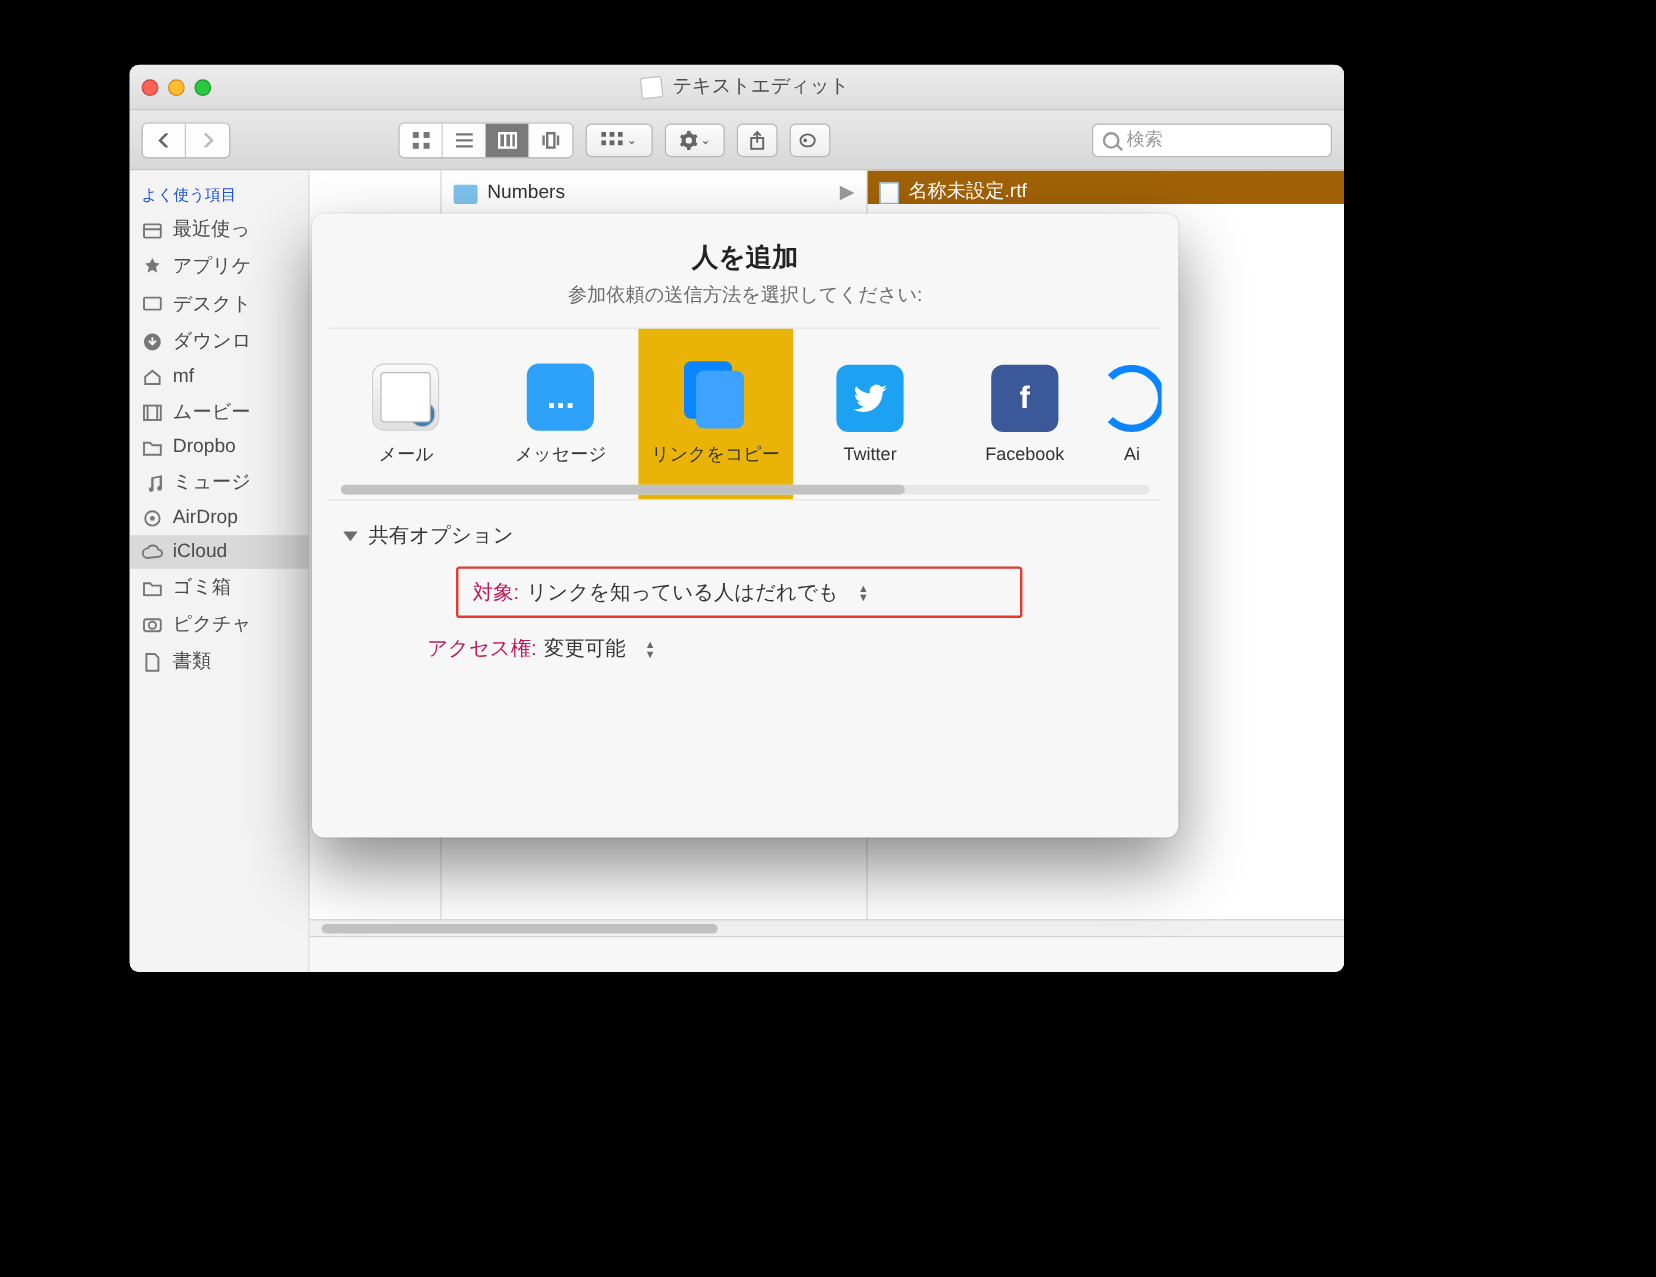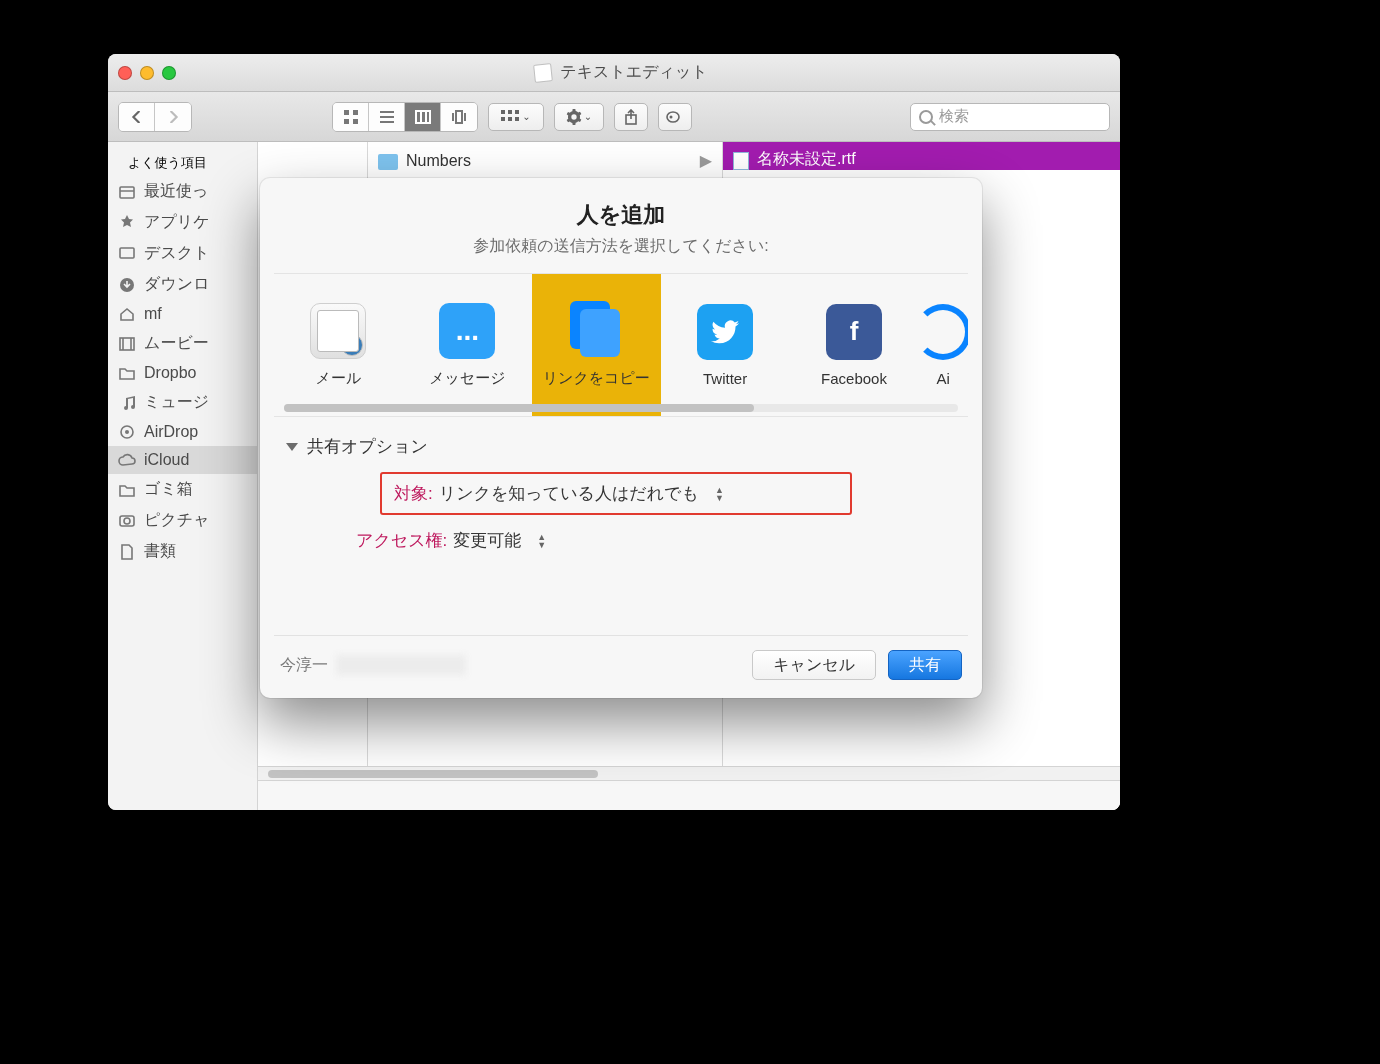--- a/index.html
+++ b/index.html
@@ -33,34 +33,34 @@
   .segmented .seg.active{background:#7a7a7a;color:#fff;}
   .search { margin-left:auto; width:200px; height:28px; border:1px solid #b7b7b7; border-radius:5px;
     background:#fff; display:flex; align-items:center; padding:0 8px; color:#9a9a9a; font-size:15px; gap:6px;}
   .mag { width:14px;height:14px;border:2px solid #9a9a9a;border-radius:50%;position:relative;}
   .mag::after{content:"";position:absolute;width:6px;height:2px;background:#9a9a9a;right:-5px;bottom:-2px;transform:rotate(45deg);}
 
   .body { display:flex; height: calc(100% - 88px); }
 
   
   .sidebar { width:150px; background:#f3f3f3; border-right:1px solid #d4d4d4; padding-top:6px; overflow:hidden;}
-  .sb-head { font-size:13px; color:#000000; padding:6px 20px 4px; }
+  .sb-head { font-size:13px; color:#1d4ed8; padding:6px 10px 4px; }
   .sb-item { display:flex; align-items:center; gap:8px; padding:5px 10px; font-size:16px; color:#4a4a4a; white-space:nowrap; overflow:hidden;}
   .sb-item .ico { width:18px; height:18px; display:flex; align-items:center; justify-content:center; color:#7a7a7a;}
   .sb-item.selected { background:#d9d9d9; }
   svg { display:block; }
 
   
   .cols { flex:1; display:flex; background:#fff; position:relative; overflow:hidden;}
   .col { width:355px; border-right:1px solid #d9d9d9; }
   .row { height:28px; display:flex; align-items:flex-end; padding:0 10px; font-size:16px; color:#333;}
   .row .folder-ico{width:20px;height:16px;border-radius:2px;background:#7ec3ee;margin-right:8px;}
   .row .doc-ico{width:16px;height:18px;background:#fff;border:1px solid #8fb7da;margin-right:8px;}
   .row .arrow{margin-left:auto;color:#9b9b9b;}
-  .row.sel-blue{ background:#a21caf; color:#fff;}
+  .row.sel-blue{ background:#a16207; color:#fff;}
   .pathbar{height:30px;border-top:1px solid #d4d4d4;background:#f7f7f7;position:absolute;left:0;right:0;bottom:0;}
   .hscroll{height:14px;border-top:1px solid #d4d4d4;background:#f1f1f1;position:absolute;left:0;right:0;bottom:30px;}
   .hscroll .thumb{position:absolute;left:10px;width:330px;top:3px;height:8px;border-radius:4px;background:#c3c3c3;}
 
   
   .sheet {
     position:absolute; left:260px; top:178px; width:722px; height:520px;
     background:#f7f7f7; border-radius:10px; box-shadow: 0 25px 55px rgba(0,0,0,.45), 0 0 0 1px rgba(0,0,0,.07);
     display:flex; flex-direction:column; padding: 22px 14px 14px;
   }
@@ -403,26 +403,15 @@
       <div class="opt-row">
         <span class="lbl">アクセス権:</span>
         <span class="val">変更可能</span>
         <span class="stepper">
             <span>▲</span>
             <span>▼</span>
           </span>
       </div>
     </div>
 
-    <div class="sheet-footer">
-      <span class="footer-name">今淳一</span>
-      <span class="footer-blur"></span>
-      <div style="flex:1"></div>
-      <div class="pill" style="margin-right:12px">
-          <span>キャンセル</span>
-        </div>
-      <div class="pill primary">
-          <span>共有</span>
-        </div>
-    </div>
   </div>
 
 </div>
 
 </body></html>

